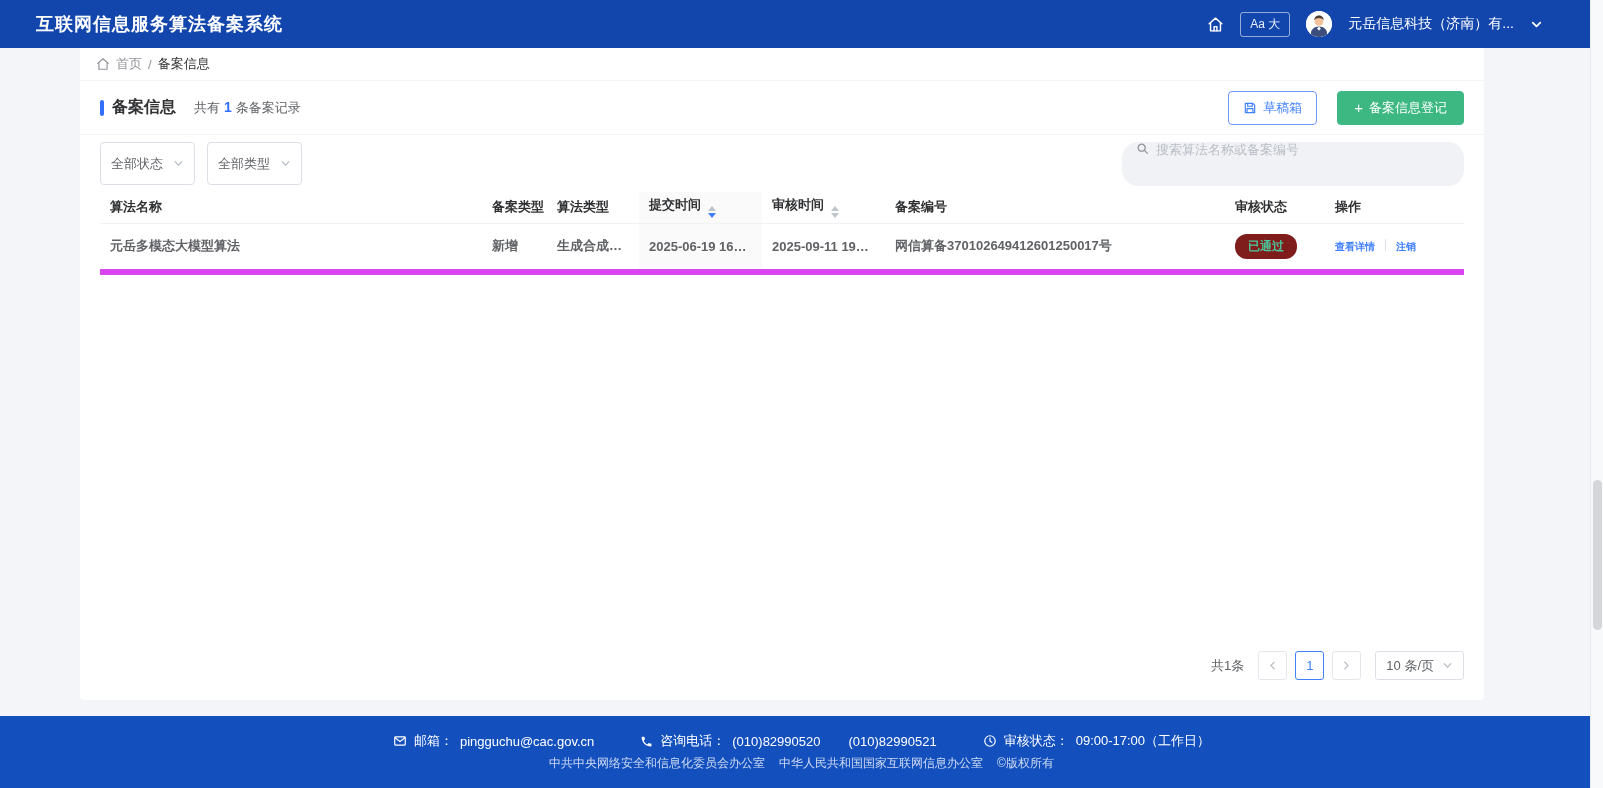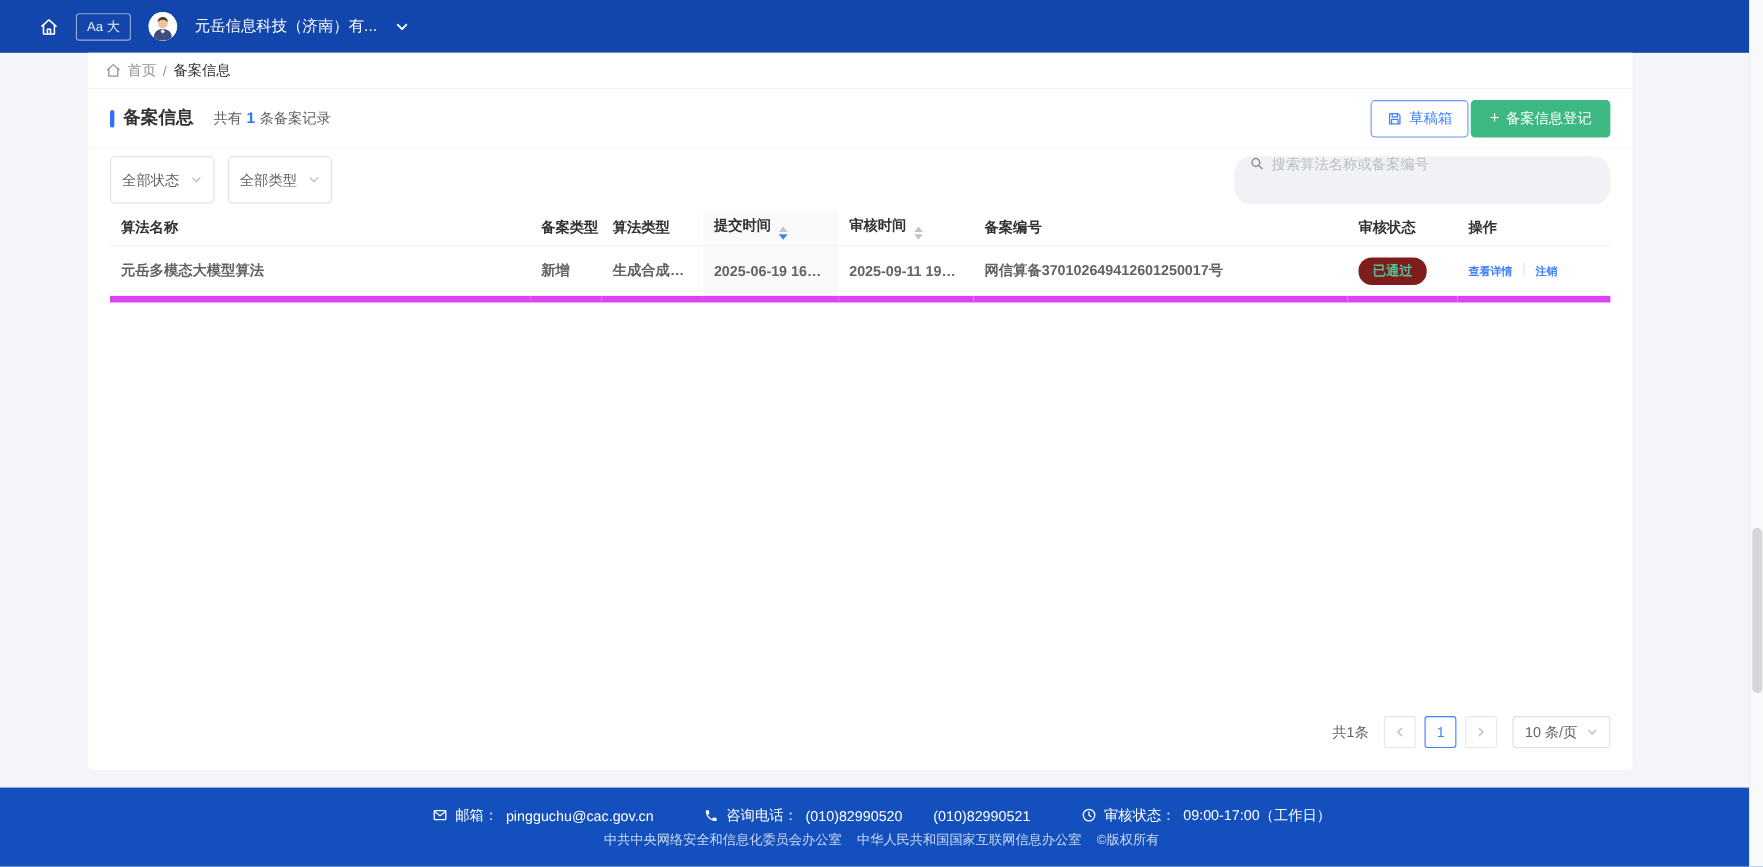--- a/index.html
+++ b/index.html
@@ -43,21 +43,21 @@
 
   .section-head {
     display:flex; align-items:center; justify-content:space-between;
     padding:0 20px; height:54px; border-bottom:1px solid #f2f3f7;
   }
   .sh-left { display:flex; align-items:center; gap:8px; }
   .title-bar { width:4px; height:16px; border-radius:2px; background:#3370ff; }
   .sh-title { font-size:16px; font-weight:bold; color:#303133; margin-right:10px; }
   .sh-count { font-size:13px; color:#606266; }
   .sh-count-num { color:#3370ff; font-weight:bold; font-size:14px; margin:0 4px; }
-  .sh-right { display:flex; gap:2px; }
+  .sh-right { display:flex; gap:20px; }
   .btn-draft {
     display:inline-flex; align-items:center; gap:6px; background:#fff;
     border:1px solid #6b97ff; color:#4080ff; font-size:13px; padding:7px 14px;
     border-radius:4px; cursor:pointer; font-family:inherit;
   }
   .btn-register {
     display:inline-flex; align-items:center; gap:6px; background:#3eb883;
     border:1px solid #3eb883; color:#fff; font-size:13px; padding:7px 16px;
     border-radius:4px; cursor:pointer; font-family:inherit;
   }
@@ -152,20 +152,21 @@
     position:absolute; left:2px; width:9px; top:480px; height:150px;
     background:#d4d6da; border-radius:5px; cursor:pointer;
   }
 </style>
 </head>
 <body>
 
 <div class="page">
 
   <header class="topbar">
+    <div class="topbar-title">互联网信息服务算法备案系统</div>
     <div class="topbar-right">
       <span class="icon-btn">
         <svg width="17" height="17" viewBox="0 0 24 24" fill="none" stroke="currentColor" stroke-width="2" stroke-linecap="round" stroke-linejoin="round">
             <path d="M3 11l9-8 9 8"></path>
             <path d="M5 9.5V21h14V9.5"></path>
             <path d="M10 21v-6h4v6"></path>
           </svg>
       </span>
       <button class="font-size-btn">Aa 大</button>
       <span class="avatar">

